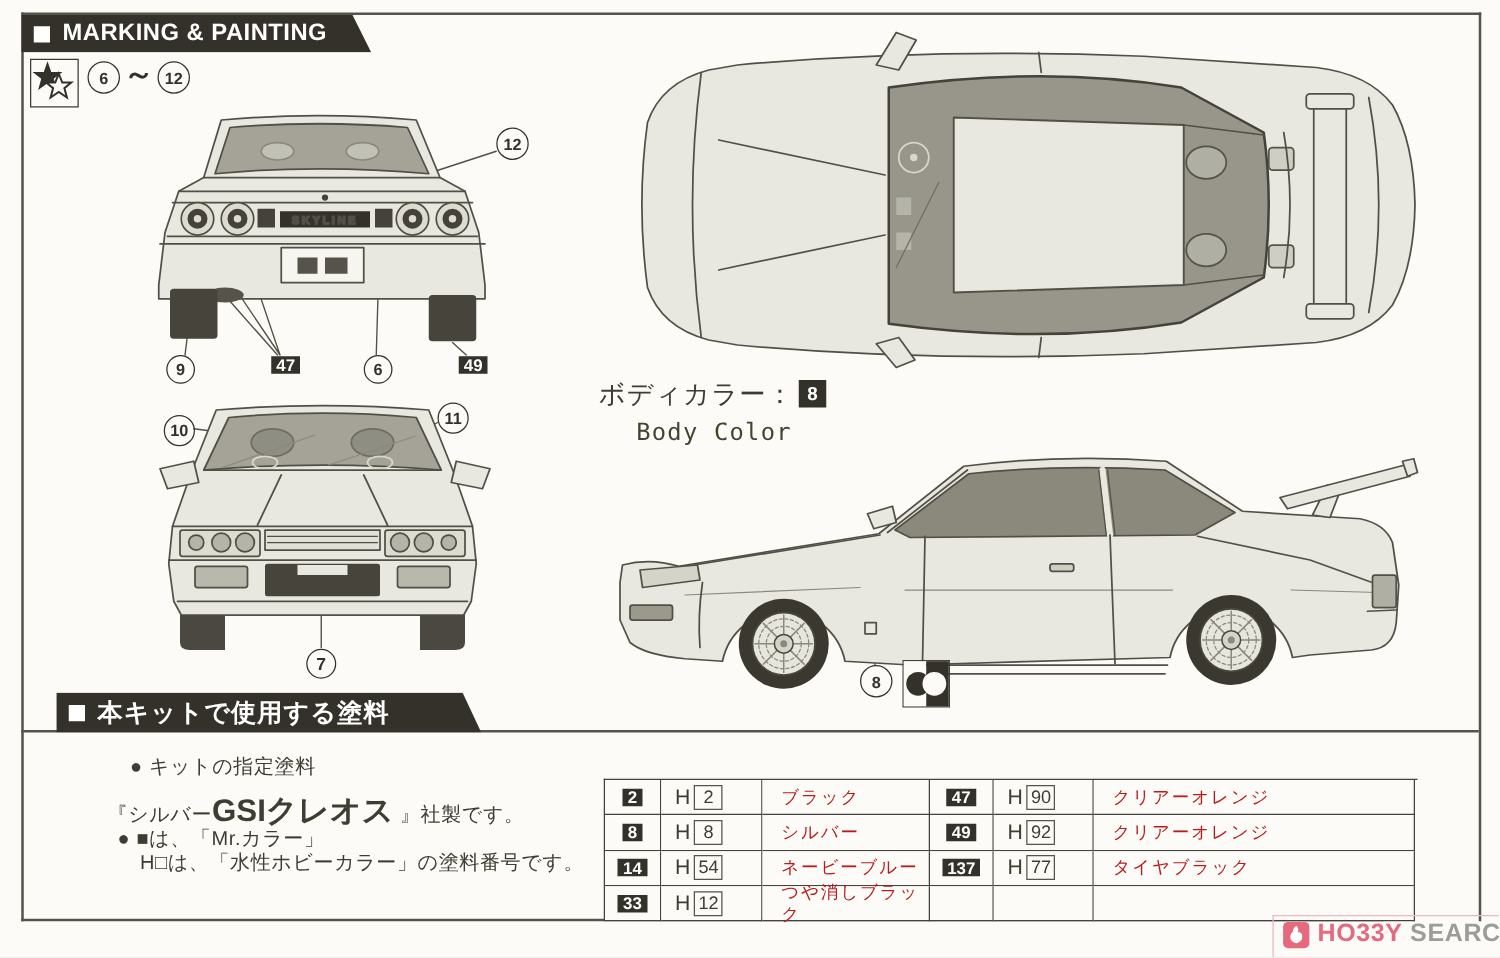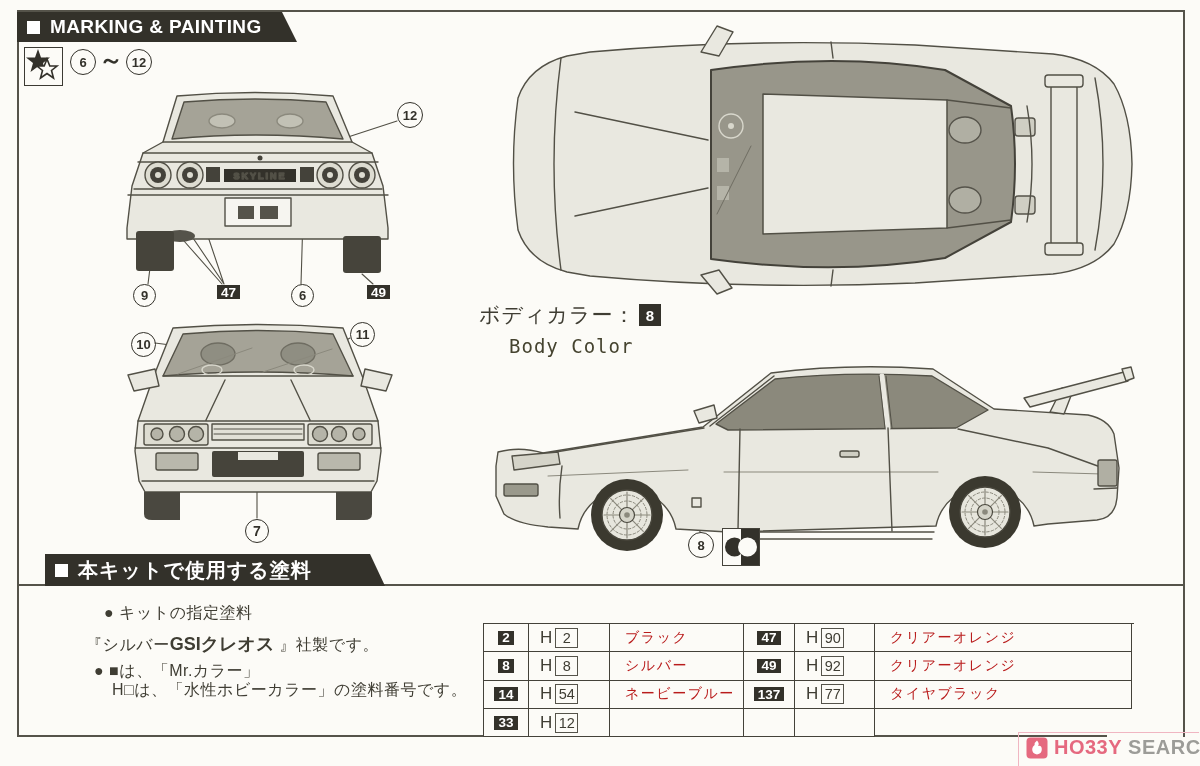--- a/index.html
+++ b/index.html
@@ -39,21 +39,21 @@
   
   .decal{position:absolute;left:722px;top:528px;width:38px;height:38px;border:1.2px solid #44423a;
          display:flex;box-sizing:border-box;}
   .decal .hl{flex:1;background:#fcfbf7;position:relative;}
   .decal .hr{flex:1;background:#33312a;position:relative;}
   .decal .dot{position:absolute;top:50%;width:19px;height:19px;border-radius:50%;transform:translateY(-50%);}
   .decal .hl .dot{right:-3px;background:#33312a;}
   .decal .hr .dot{left:-3px;background:#fcfbf7;}
   
   .note{position:absolute;font-size:16px;color:#3f3d33;letter-spacing:.5px;white-space:nowrap;}
-  .note b.brand{font-size:18px;letter-spacing:0;}
+  .note b.brand{font-size:25px;letter-spacing:0;}
   
   .paint-table{position:absolute;left:483px;top:623px;width:650px;display:grid;
                grid-template-columns:45px 81px 134px 51px 80px 257px;grid-template-rows:repeat(4,28.3px);
                border-top:1.6px solid #44423a;border-left:1.6px solid #44423a;box-sizing:content-box;}
   .ptc{border-right:1.6px solid #44423a;border-bottom:1.6px solid #44423a;display:flex;align-items:center;
        box-sizing:border-box;background:#fcfbf7;}
   .ptc.cb{justify-content:center;}
   .ptc.ch{padding-left:11px;gap:3px;font-size:17px;color:#3f3d33;}
   .hbox{border:1.3px solid #55534a;min-width:23px;height:20px;display:inline-flex;align-items:center;
         justify-content:center;font-size:14.5px;padding:0 2px;box-sizing:border-box;}
@@ -332,20 +332,23 @@
         <span>タイヤブラック</span>
       </div>
 
     <div class="ptc cb">
         <span class="pb">33</span>
       </div>
     <div class="ptc ch">
         <span>H</span>
         <span class="hbox">12</span>
       </div>
+    <div class="ptc cn">
+        <span>つや消しブラック</span>
+      </div>
     <div class="ptc cb"></div>
     <div class="ptc ch">
         <span></span>
       </div>
     <div class="ptc cn">
         <span></span>
       </div>
   </div>
 
   <div class="wm-frame"></div>

